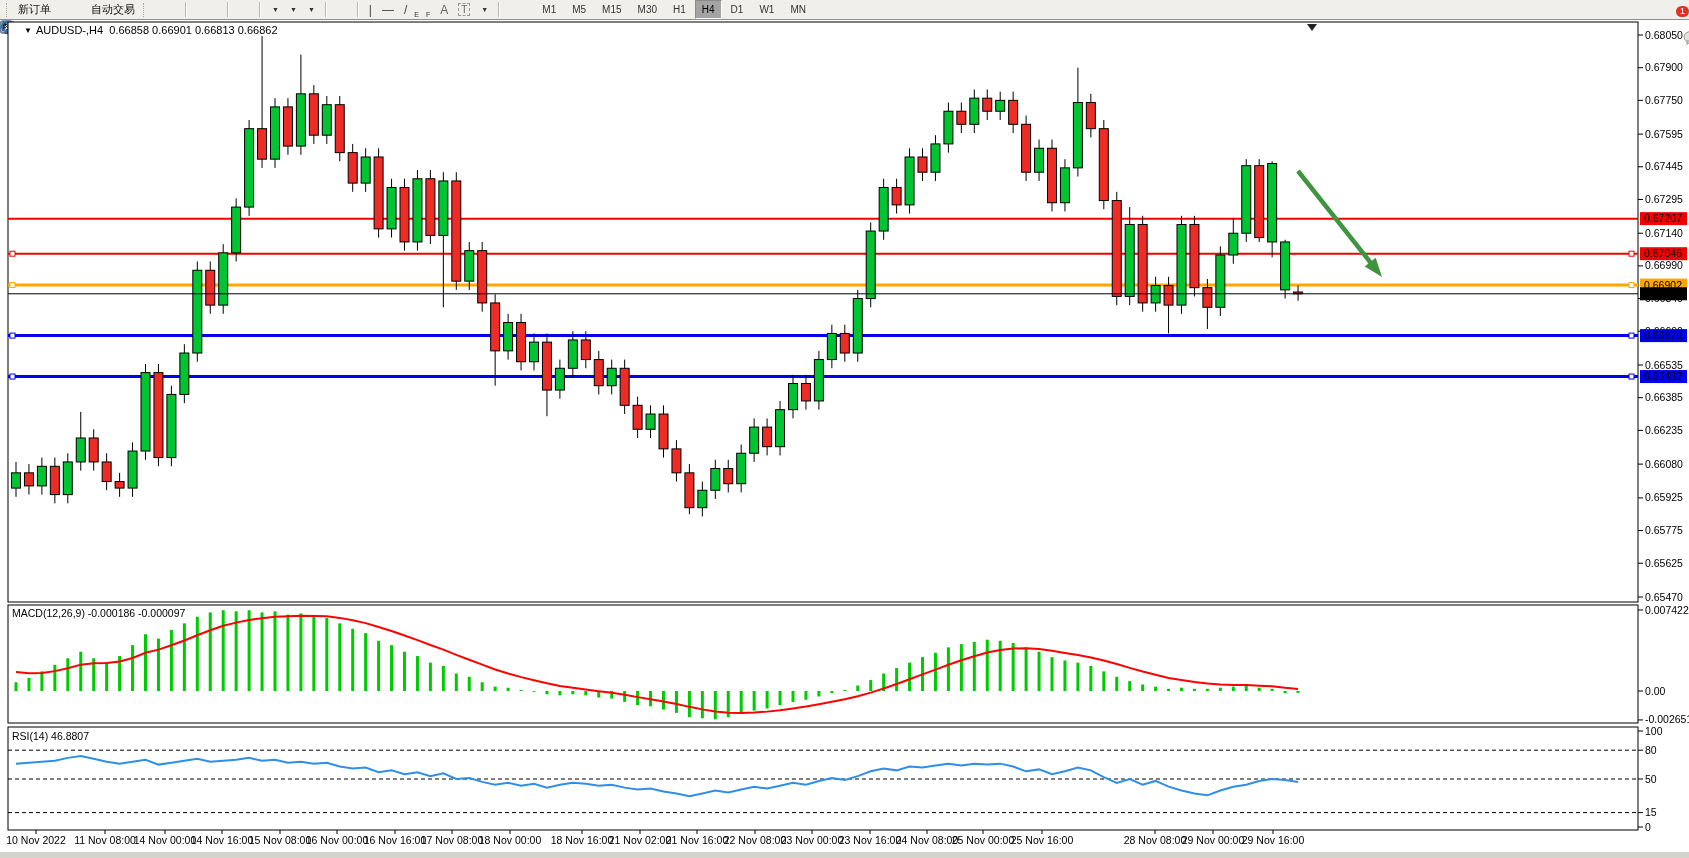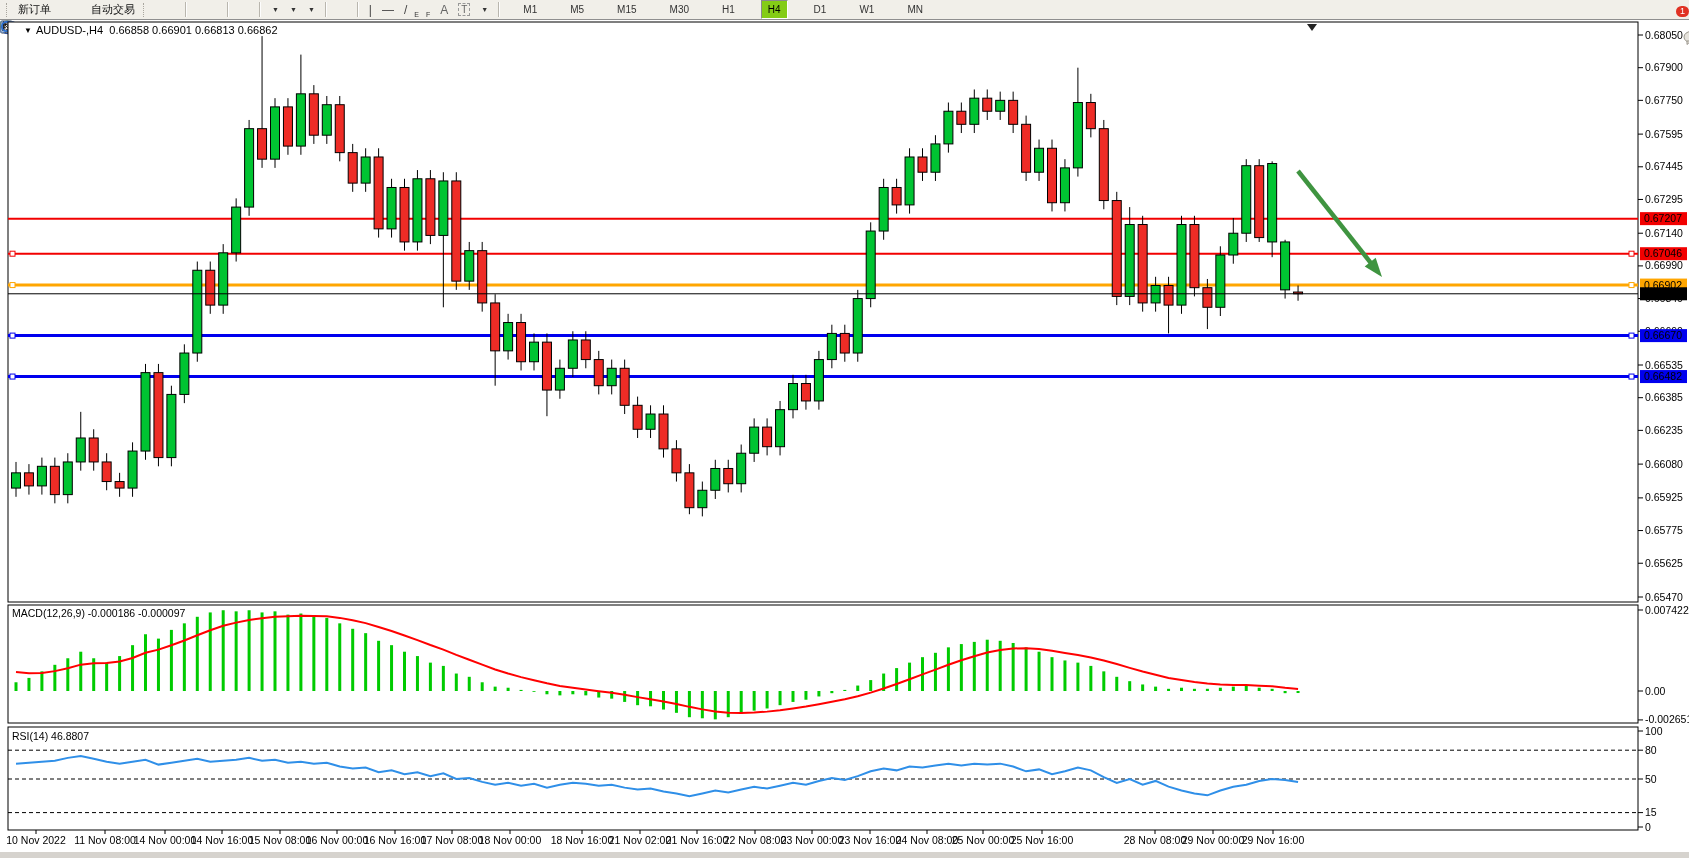--- a/index.html
+++ b/index.html
@@ -7,21 +7,21 @@
   .stage{position:relative;width:1689px;height:858px;}
   
   .tb{position:absolute;top:0;left:0;width:1689px;height:20px;background:#f1efe9;
       border-bottom:1px solid #8f8f8f;display:flex;align-items:center;padding:8px 4px;box-sizing:border-box;gap:2px;}
   .btn{display:flex;align-items:center;gap:3px;height:17px;padding:0 3px;border:1px solid transparent;border-radius:2px;}
   .btn .lab{font-size:11px;color:#111;white-space:nowrap;}
   .sep{width:0;height:15px;border-left:1px solid #b9b6ae;border-right:1px solid #fdfdfd;margin:0 4px;}
   .grip{width:3px;height:14px;border-left:1px dotted #a9a69e;margin:0 2px;}
   .caret{font-size:7px;color:#333;margin-left:1px;}
   .tf{font-size:10px;color:#333;padding:2px 6px;height:13px;line-height:13px;border:1px solid transparent;}
-  .tf.active{background:#84cc16;border-color:#8a8a8a #ffffff #ffffff #8a8a8a;color:#000;}
+  .tf.active{background:#a3a3a3;border-color:#8a8a8a #ffffff #ffffff #8a8a8a;color:#000;}
   .right{margin-left:auto;display:flex;align-items:center;gap:6px;padding-right:2px;}
   .badge{position:absolute;top:-4px;right:-6px;background:#e03123;color:#fff;font-size:9px;line-height:11px;
          min-width:11px;height:11px;border-radius:6px;text-align:center;padding:0 1px;}
   .chatwrap{position:relative;}
   .glyph{font-size:12px;color:#444;line-height:12px;}
   
   .ovl{position:absolute;font-size:11px;color:#000;white-space:nowrap;z-index:5;}
   #title{top:24px;left:24px;}
   #title .tri{font-size:8px;vertical-align:1px;margin-right:4px;}
   #macdlab{top:607px;left:12px;font-size:10.5px;text-align:center;}
@@ -203,21 +203,21 @@
         <span style="font-size:10px;color:#666;border:1px dashed #999;padding:0 2px;">T</span>
       </div>
     <div class="btn">
       <svg width="14" height="14">
           <path d="M3 3 l4 4 M3 3 l0 3 M3 3 l3 0" stroke="#333" fill="none"></path>
           <path d="M11 11 l-4 -4 M11 11 l0 -3 M11 11 l-3 0" stroke="#333" fill="none"></path>
         </svg>
       <span class="caret">▼</span>
     </div>
     <span class="sep"></span>
-    <div id="tfs" style="display:flex;align-items:center;gap:19px;margin-left:10px;">
+    <div id="tfs" style="display:flex;align-items:center;gap:2px;margin-left:29px;">
         <span class="tf">M1</span>
         <span class="tf">M5</span>
         <span class="tf">M15</span>
         <span class="tf">M30</span>
         <span class="tf">H1</span>
         <span class="tf active">H4</span>
         <span class="tf">D1</span>
         <span class="tf">W1</span>
         <span class="tf">MN</span>
       </div>

